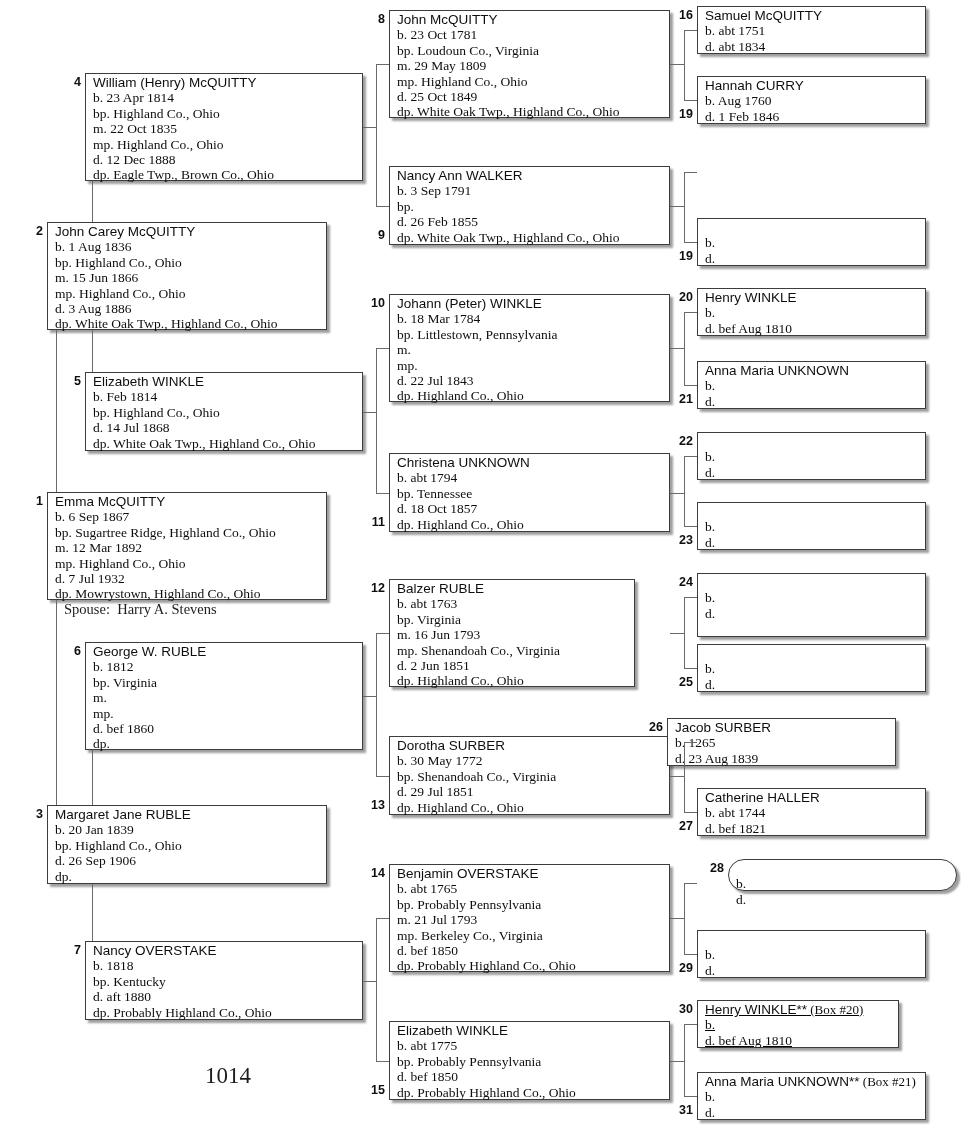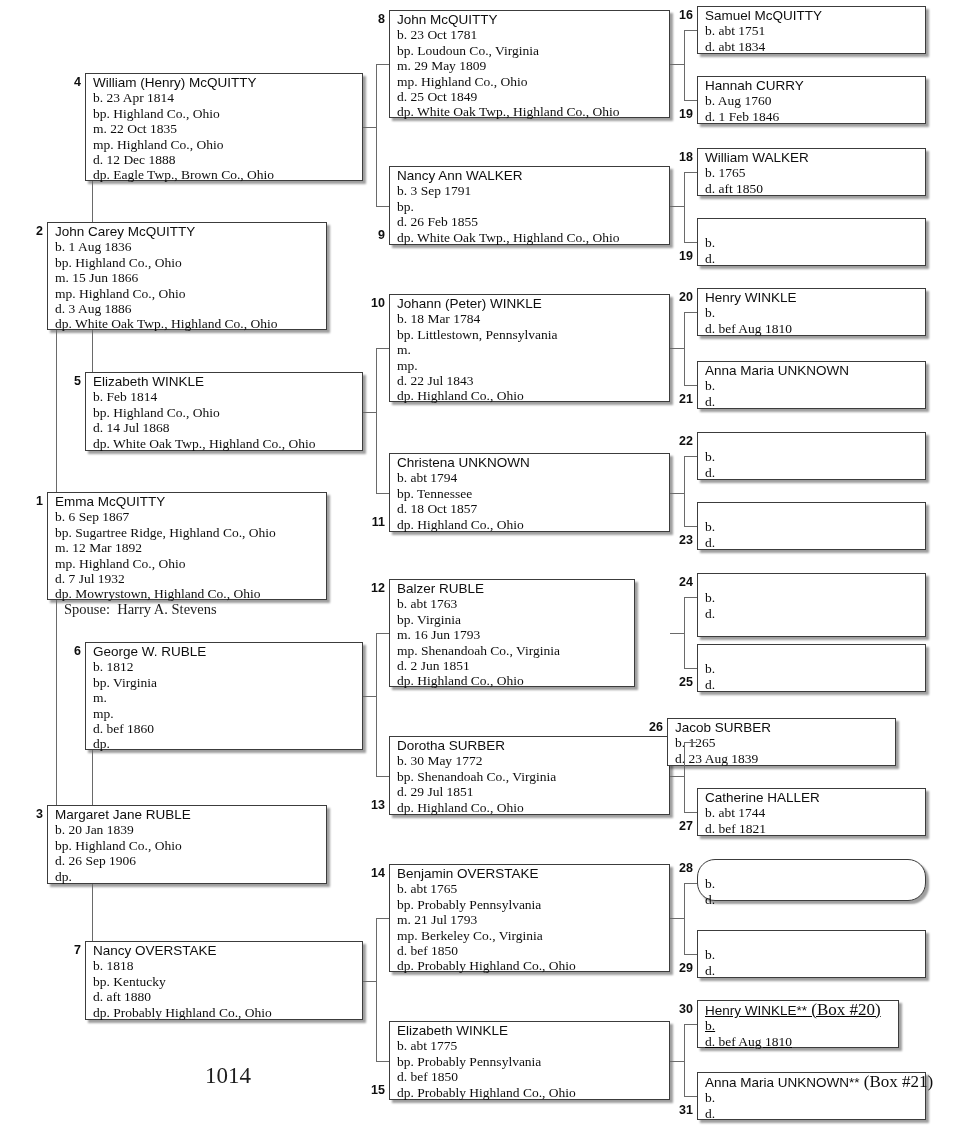--- a/index.html
+++ b/index.html
@@ -14,21 +14,21 @@
     box-sizing:border-box;
     padding:1px 3px 0 7px;
   }
   .name-line {
     font-family:"Liberation Sans", sans-serif;
     font-size:13.5px; line-height:15.4px; min-height:15.4px;
     white-space:nowrap; color:#0e0e0e;
   }
   .name-suffix {
     font-family:"Liberation Serif", serif;
-    font-size:17px;
+    font-size:13px;
   }
   .detail-line {
     font-family:"Liberation Serif", serif;
     font-size:13.5px; line-height:15.4px; min-height:15.4px;
     white-space:nowrap; color:#0e0e0e;
   }
   .box-num {
     position:absolute; left:-23px; width:18px; text-align:right;
     font-family:"Liberation Sans", sans-serif;
     font-weight:bold; font-size:12.5px; color:#0e0e0e;
@@ -195,26 +195,20 @@
       <div class="name-line"><span>Samuel McQUITTY</span></div>
       <div class="detail-line">b. abt 1751</div>
       <div class="detail-line">d. abt 1834</div>
     </div>
     <div class="person-box" style="left: 697px; top: 76px; width: 229px; height: 48px;">
       <span class="box-num pos-bottom">19</span>
       <div class="name-line"><span>Hannah CURRY</span></div>
       <div class="detail-line">b. Aug 1760</div>
       <div class="detail-line">d. 1 Feb 1846</div>
     </div>
-    <div class="person-box" style="left: 697px; top: 148px; width: 229px; height: 48px;">
-      <span class="box-num pos-top">18</span>
-      <div class="name-line"><span>William WALKER</span></div>
-      <div class="detail-line">b. 1765</div>
-      <div class="detail-line">d. aft 1850</div>
-    </div>
     <div class="person-box" style="left: 697px; top: 218px; width: 229px; height: 48px;">
       <span class="box-num pos-bottom">19</span>
       <div class="name-line"><span></span></div>
       <div class="detail-line">b.</div>
       <div class="detail-line">d.</div>
     </div>
     <div class="person-box" style="left: 697px; top: 288px; width: 229px; height: 48px;">
       <span class="box-num pos-top">20</span>
       <div class="name-line"><span>Henry WINKLE</span></div>
       <div class="detail-line">b.</div>
@@ -255,21 +249,21 @@
       <div class="name-line"><span>Jacob SURBER</span></div>
       <div class="detail-line">b. 1265</div>
       <div class="detail-line">d. 23 Aug 1839</div>
     </div>
     <div class="person-box" style="left: 697px; top: 788px; width: 229px; height: 48px;">
       <span class="box-num pos-bottom">27</span>
       <div class="name-line"><span>Catherine HALLER</span></div>
       <div class="detail-line">b. abt 1744</div>
       <div class="detail-line">d. bef 1821</div>
     </div>
-    <div class="person-box" style="left: 697px; top: 859px; width: 229px; height: 42px; border-radius: 18px;">
+    <div class="person-box" style="left: 728px; top: 859px; width: 229px; height: 32px; border-radius: 18px;">
       <span class="box-num pos-top">28</span>
       <div class="name-line"><span></span></div>
       <div class="detail-line">b.</div>
       <div class="detail-line">d.</div>
     </div>
     <div class="person-box" style="left: 697px; top: 930px; width: 229px; height: 48px;">
       <span class="box-num pos-bottom">29</span>
       <div class="name-line"><span></span></div>
       <div class="detail-line">b.</div>
       <div class="detail-line">d.</div>

